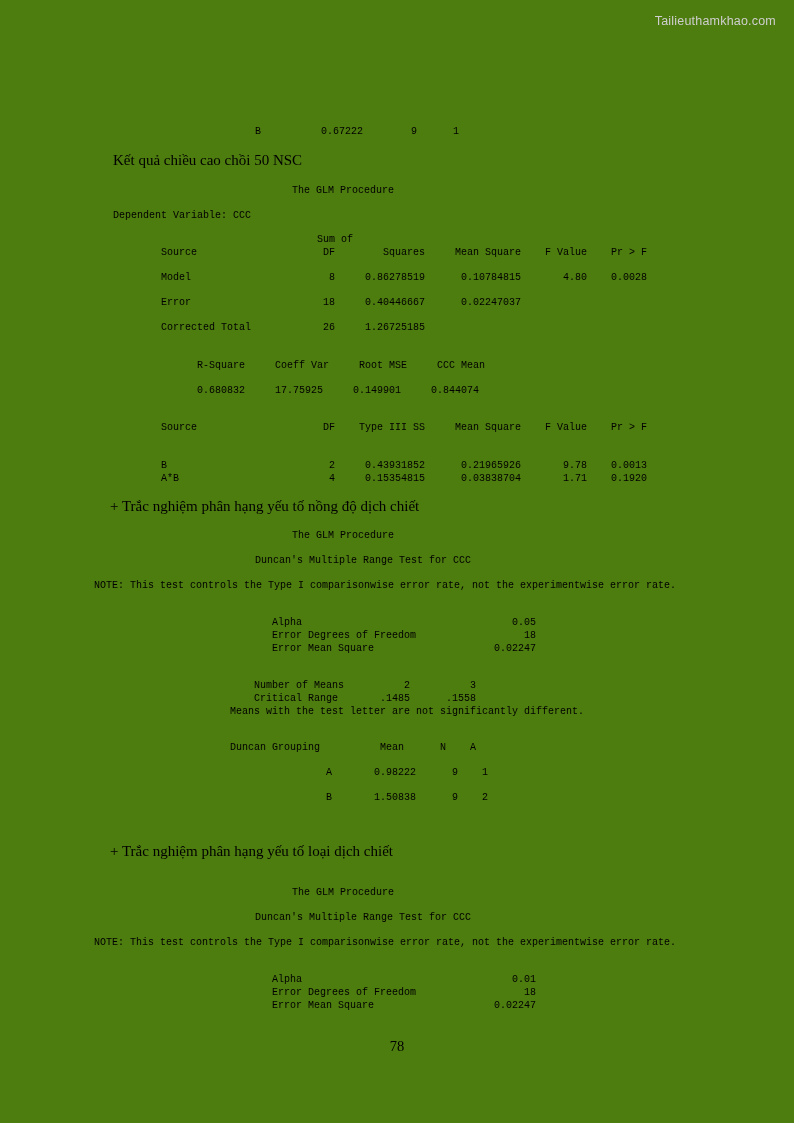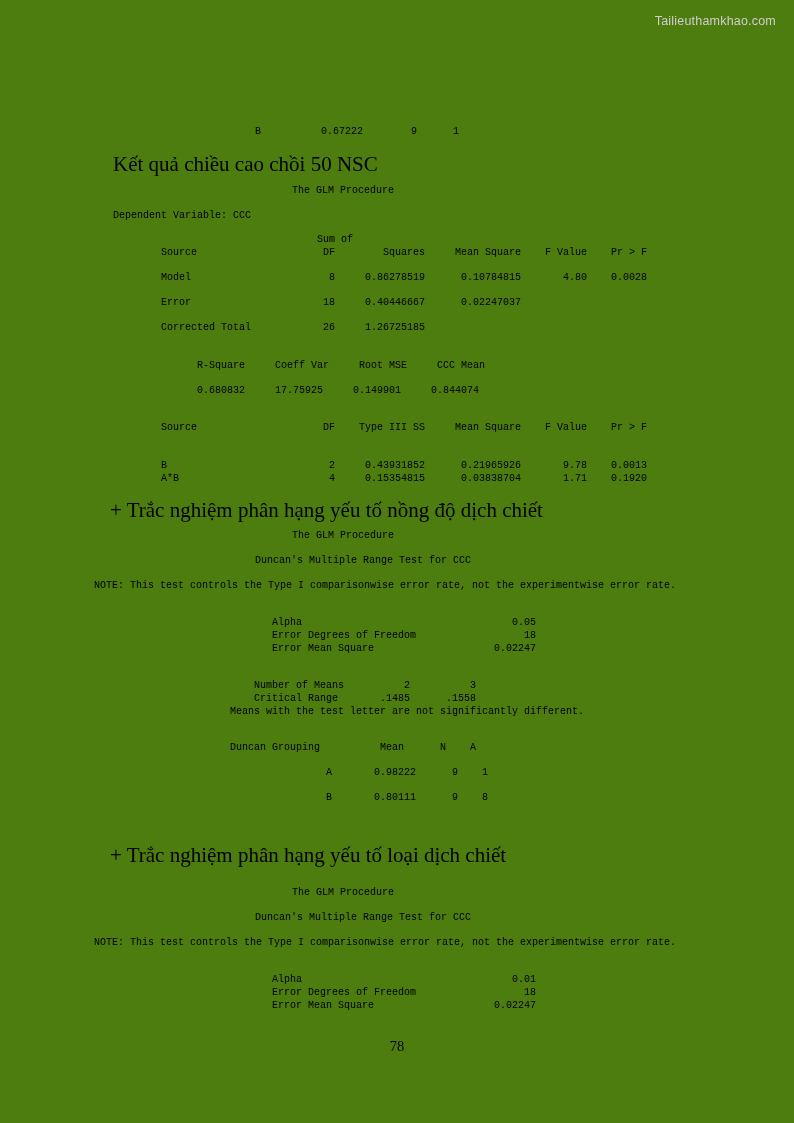--- a/index.html
+++ b/index.html
@@ -22,21 +22,21 @@
     right: 18px;
     font-family: "Liberation Sans", sans-serif;
     font-size: 12.5px;
     color: #cfcfcf;
     letter-spacing: 0.2px;
     white-space: nowrap;
   }
   .heading {
     position: absolute;
     font-family: "Liberation Serif", serif;
-    font-size: 21px;
+    font-size: 15px;
     color: #000;
     white-space: nowrap;
   }
   .mono {
     position: absolute;
     font-family: "Liberation Mono", monospace;
     font-size: 10px;
     line-height: 12.6px;
     color: #000;
     white-space: pre;
@@ -90,21 +90,21 @@
   <div class="mono" style="left:200px; top:617px;">            Alpha                                   0.05</div>
   <div class="mono" style="left:200px; top:630px;">            Error Degrees of Freedom                  18</div>
   <div class="mono" style="left:200px; top:643px;">            Error Mean Square                    0.02247</div>
 
   <div class="mono" style="left:200px; top:680px;">         Number of Means          2          3</div>
   <div class="mono" style="left:200px; top:693px;">         Critical Range       .1485      .1558</div>
   <div class="mono" style="left:200px; top:706px;">     Means with the test letter are not significantly different.</div>
 
   <div class="mono" style="left:200px; top:742px;">     Duncan Grouping          Mean      N    A</div>
   <div class="mono" style="left:200px; top:767px;">                     A       0.98222      9    1</div>
-  <div class="mono" style="left:200px; top:792px;">                     B       0.80111      9    8</div>
+  <div class="mono" style="left:200px; top:792px;">                     B       1.50838      9    2</div>
 
   <div class="heading" style="left:110px; top:843px;">+ Trắc nghiệm phân hạng yếu tố loại dịch chiết</div>
 
   <div class="mono" style="left:292px; top:887px;">The GLM Procedure</div>
   <div class="mono" style="left:255px; top:912px;">Duncan's Multiple Range Test for CCC</div>
   <div class="mono" style="left:94px; top:937px;">NOTE: This test controls the Type I comparisonwise error rate, not the experimentwise error rate.</div>
 
   <div class="mono" style="left:200px; top:974px;">            Alpha                                   0.01</div>
   <div class="mono" style="left:200px; top:987px;">            Error Degrees of Freedom                  18</div>
   <div class="mono" style="left:200px; top:1000px;">            Error Mean Square                    0.02247</div>

